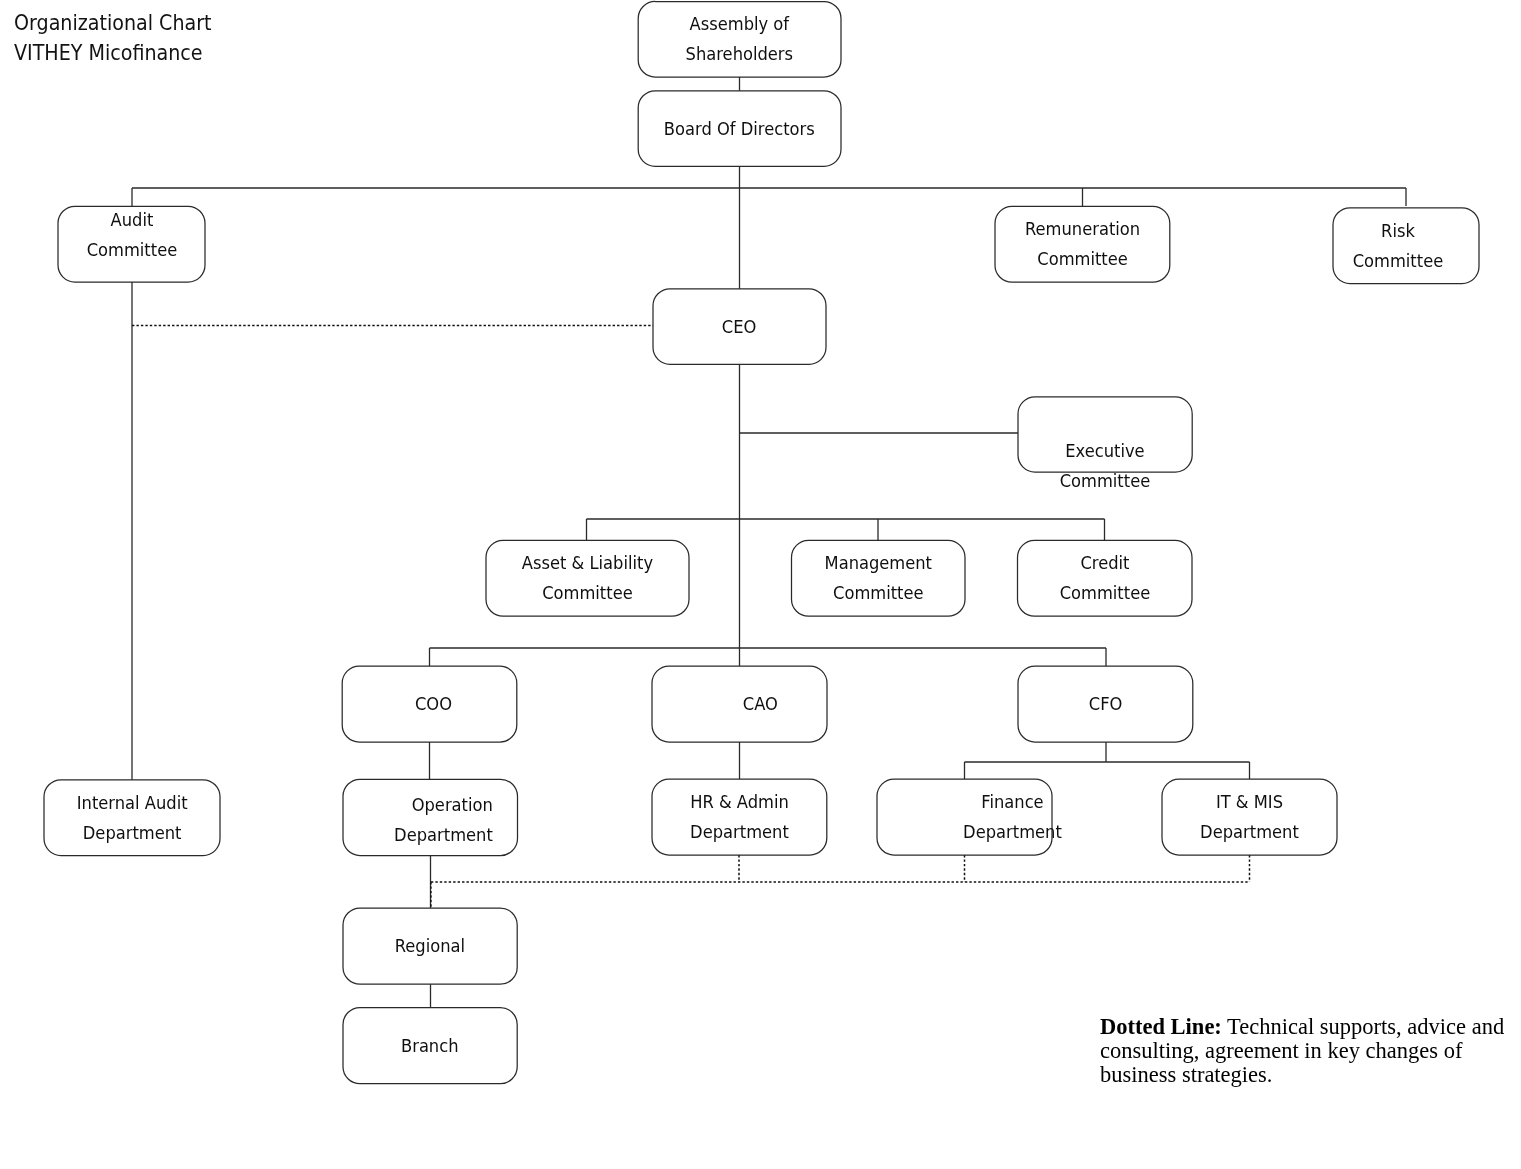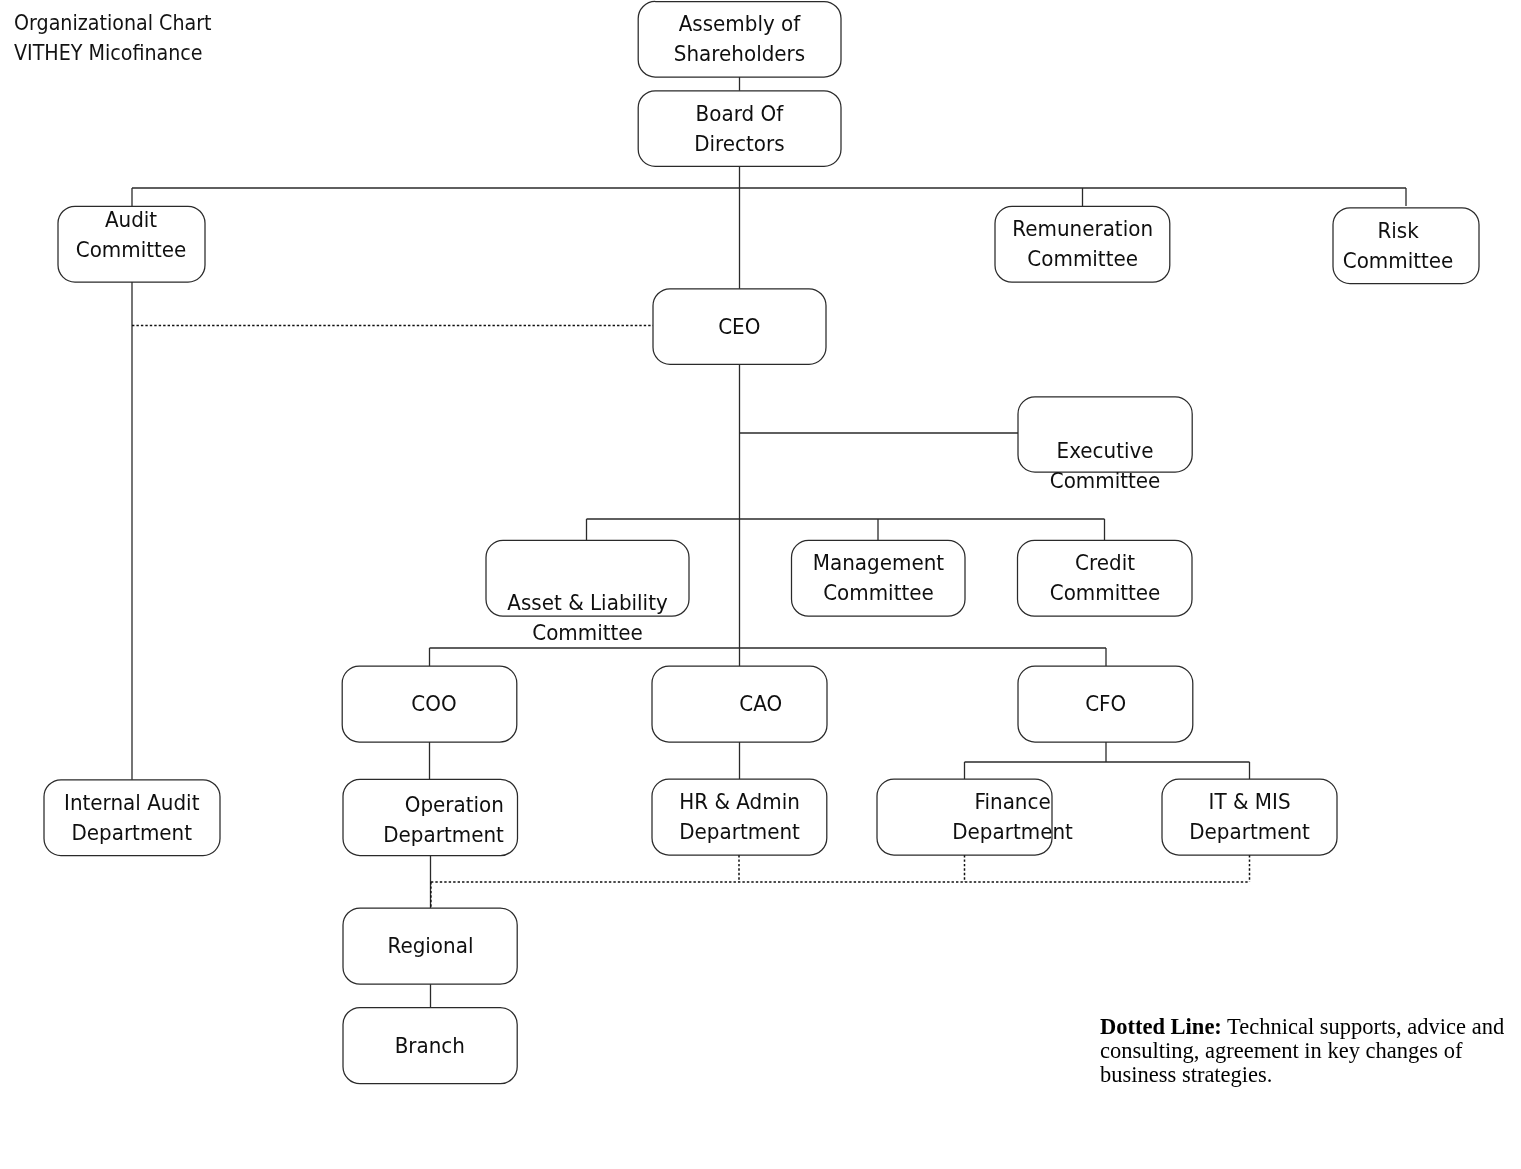--- a/index.html
+++ b/index.html
@@ -7,21 +7,21 @@
   body{width:1521px;height:1169px;overflow:hidden;font-family:"DejaVu Sans",sans-serif;-webkit-font-smoothing:antialiased;}
   #stage{position:relative;width:1521px;height:1169px;background:#fff;}
   svg.layer{position:absolute;left:0;top:0;width:1521px;height:1169px;}
   .box{fill:#ffffff;stroke:#2a2a2a;stroke-width:1.25;}
   .solid{fill:none;stroke:#2a2a2a;stroke-width:1.3;}
   .dotted{fill:none;stroke:#111;stroke-width:1.5;stroke-dasharray:2.4 2.05;stroke-linecap:butt;}
   .title{position:absolute;left:13.8px;top:8.1px;font-size:21.2px;line-height:30.3px;color:#131313;white-space:pre;transform:scaleX(0.901);transform-origin:0 0;}
   .legend{position:absolute;left:1100px;top:1015px;width:420px;font-family:"Liberation Serif",serif;font-size:22.5px;line-height:24px;color:#000;}
   .legend p{margin:0 0 23px 0;}
   .legend b{font-weight:bold;}
-  .nodeLabel{position:absolute;display:flex;align-items:center;justify-content:center;text-align:center;font-size:22px;line-height:30px;color:#0f0f0f;}
+  .nodeLabel{position:absolute;display:flex;align-items:center;justify-content:center;text-align:center;font-size:18px;line-height:30px;color:#0f0f0f;}
   .nodeLabel>div{transform:scaleX(0.906);transform-origin:center;}
 </style>
 </head>
 <body>
 
 <div id="stage">
   <div class="title"><span>Organizational Chart</span>
 <span>VITHEY Micofinance</span></div>
 
   <svg class="layer" viewBox="0 0 1521 1169" shape-rendering="geometricPrecision">
@@ -98,21 +98,21 @@
     </div>
   <div class="nodeLabel" style="left:1333.0px;top:207.8px;width:130px;height:75.8px;">
       <div><span>Risk</span><br><span>Committee</span></div>
     </div>
   <div class="nodeLabel" style="left:653.0px;top:288.8px;width:173.0px;height:75.5px;">
       <div><span>CEO</span></div>
     </div>
   <div class="nodeLabel" style="left:1018.0px;top:396.9px;width:174.2px;height:75.2px;margin-top:32px;">
       <div><span>Executive</span><br><span>Committee</span></div>
     </div>
-  <div class="nodeLabel" style="left:486.0px;top:540.4px;width:203.0px;height:75.8px;margin-top:40px;">
+  <div class="nodeLabel" style="left:486.0px;top:540.4px;width:203.0px;height:75.8px;">
       <div><span>Asset &amp; Liability</span><br><span>Committee</span></div>
     </div>
   <div class="nodeLabel" style="left:791.5px;top:540.4px;width:173.5px;height:75.8px;">
       <div><span>Management</span><br><span>Committee</span></div>
     </div>
   <div class="nodeLabel" style="left:1017.5px;top:540.4px;width:174.5px;height:75.8px;">
       <div><span>Credit</span><br><span>Committee</span></div>
     </div>
   <div class="nodeLabel" style="left:342.2px;top:666.2px;width:183px;height:75.8px;">
       <div><span>COO</span></div>

